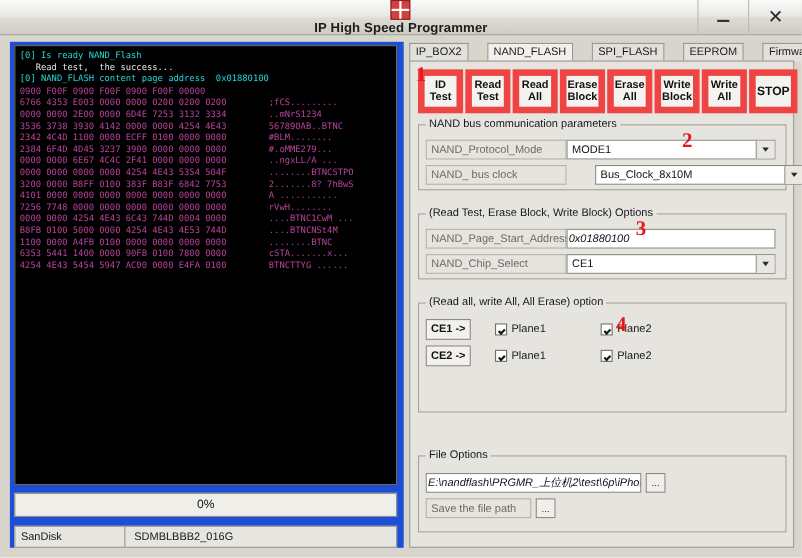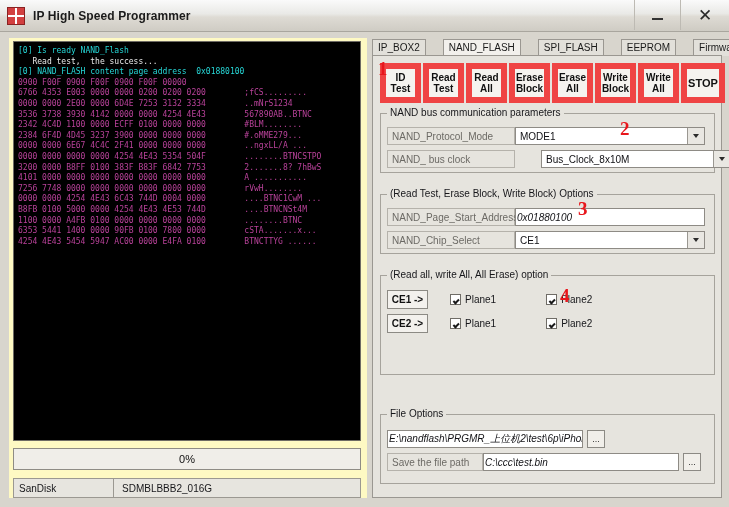--- a/index.html
+++ b/index.html
@@ -21,20 +21,21 @@
   
   .titlebar {
     position: absolute;
     left: 0; top: 0;
     width: 729px;
     height: 31px;
     background: linear-gradient(to bottom, #fafafa 0%, #e9e9e6 45%, #dedbd4 55%, #cfccc4 100%);
     border-bottom: 1px solid #a9a69e;
     display: flex;
     align-items: center;
+    flex-direction: column;
   }
   .tb-icon {
     width: 18px; height: 18px;
     margin-left: 7px;
     margin-right: 8px;
     background: #d24040;
     border: 1px solid #8a2222;
     position: relative;
     box-sizing: border-box;
     flex: none;
@@ -73,21 +74,21 @@
   }
   .tb-btn.close { width: 48px; font-size: 17px; }
   .tb-min span { display: block; width: 11px; height: 2px; background: #333; margin-top: 8px; }
 
   
   .left-panel {
     position: absolute;
     left: 9px; top: 38px;
     width: 358px;
     height: 460px;
-    background: #fef9c3;
+    background: #1d4ed8;
   }
   .console {
     position: absolute;
     left: 4px; top: 3px;
     width: 348px;
     height: 400px;
     background: #000000;
     border: 1px solid #6e6b64;
     box-sizing: border-box;
     overflow: hidden;
@@ -512,21 +513,20 @@
       <div class="group" style="left:7px; top:358px; width:335px; height:70px;">
         <div class="glabel">File Options</div>
 
         <div class="field-row" style="left:6px; top:15px;">
           <div class="textbox" style="width:196px; overflow:hidden; white-space:nowrap;">E:\nandflash\PRGMR_上位机2\test\6p\iPhone6</div>
           <div class="file-btn" style="margin-left:4px;">...</div>
         </div>
 
         <div class="field-row" style="left:6px; top:38px;">
           <div class="field-label" style="width:96px;">Save the file path</div>
-          <div class="textbox" style="width:196px; overflow:hidden; white-space:nowrap;">C:\ccc\test.bin</div>
           <div class="file-btn" style="margin-left:4px;">...</div>
         </div>
       </div>
 
     </div>
   </div>
 
   <div class="annot" style="left:378px; top:58px;">1</div>
   <div class="annot" style="left:620px; top:118px;">2</div>
   <div class="annot" style="left:578px; top:198px;">3</div>

